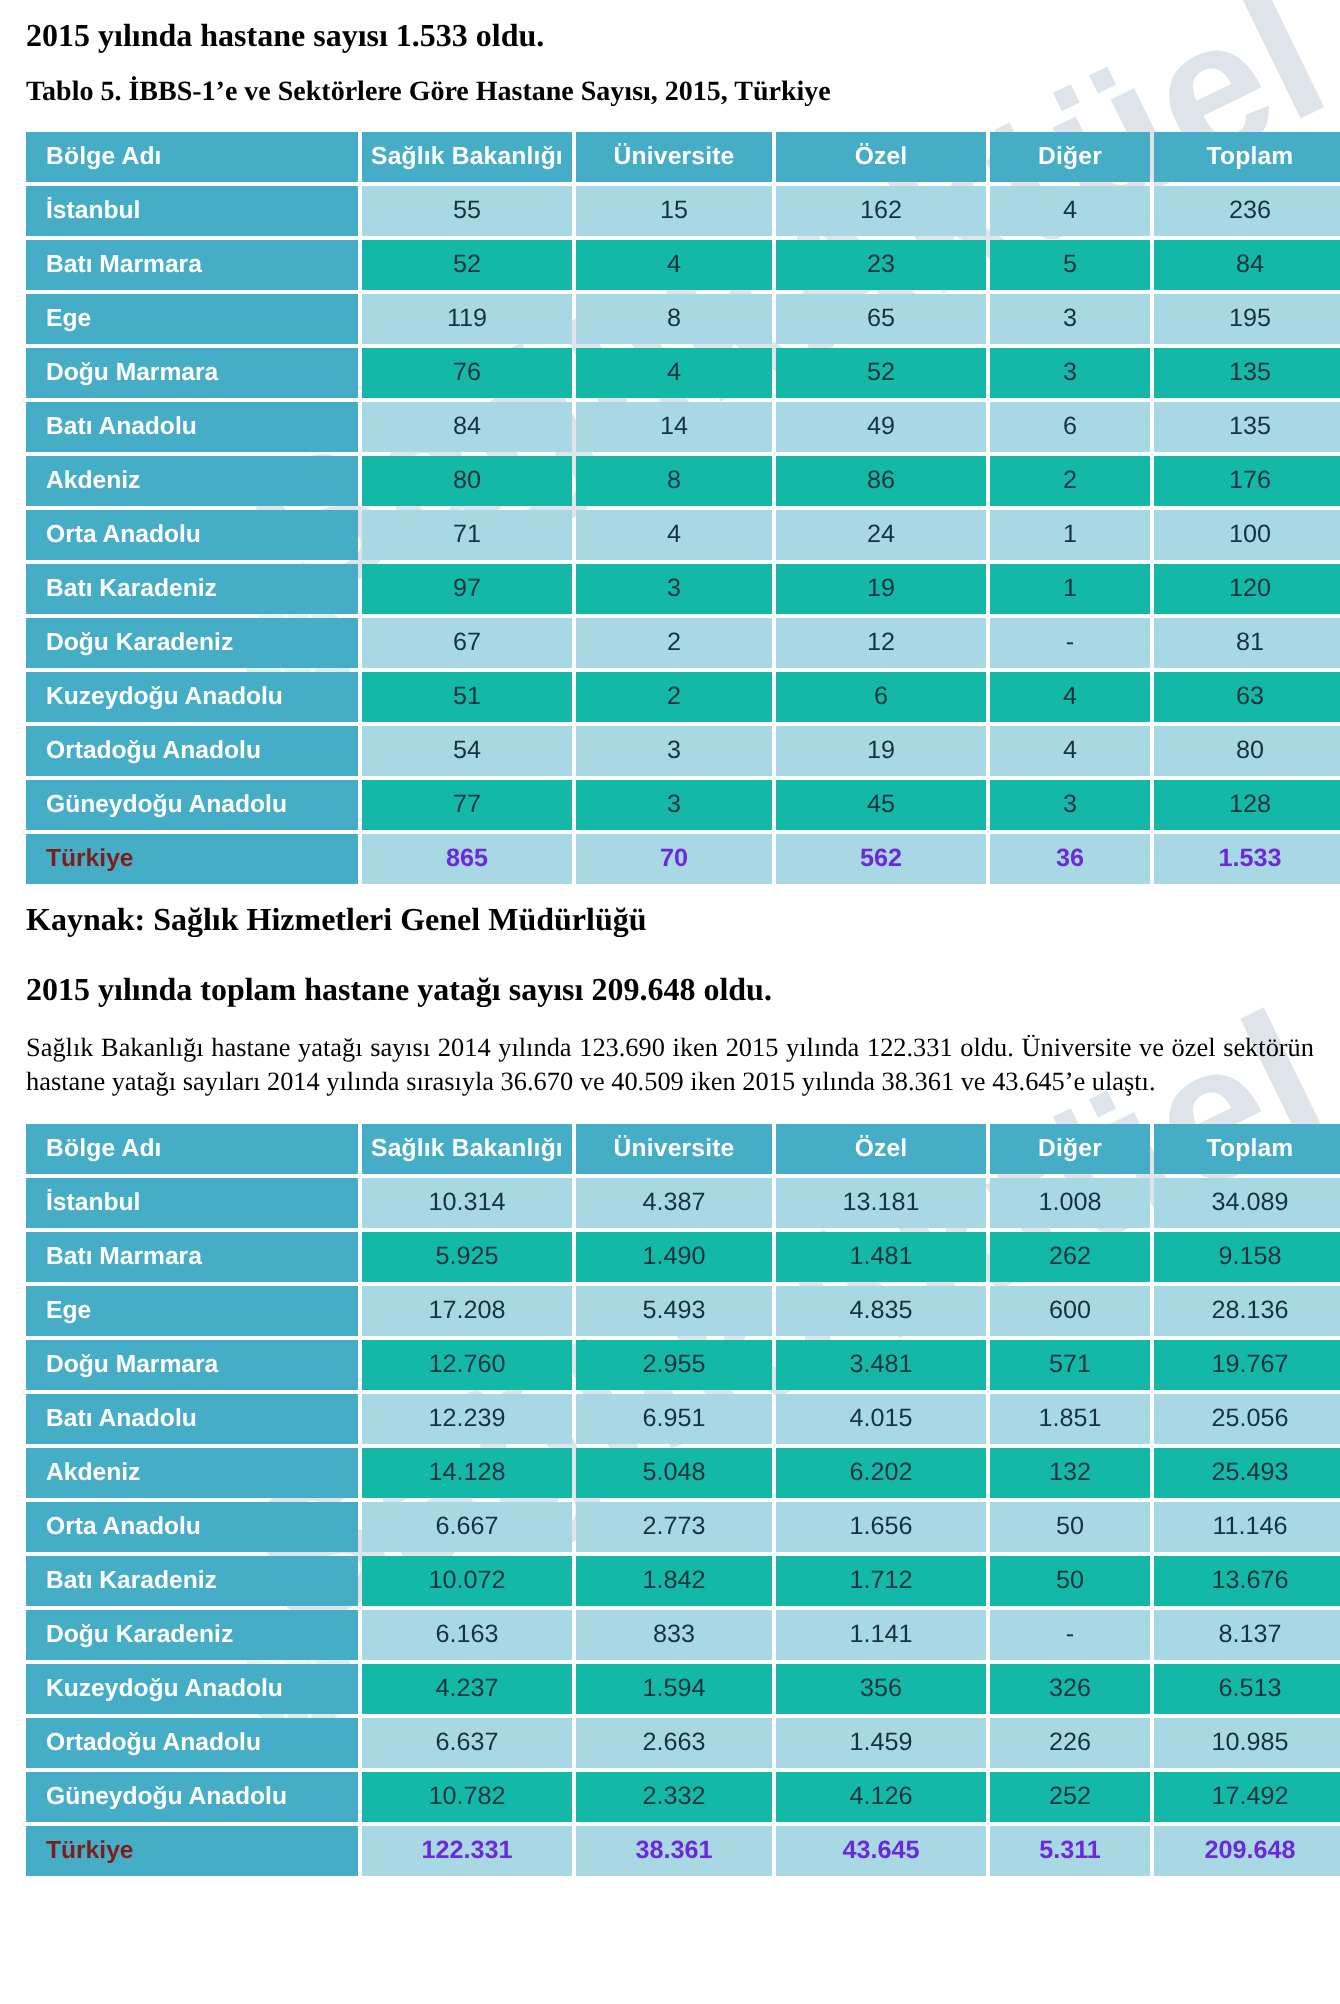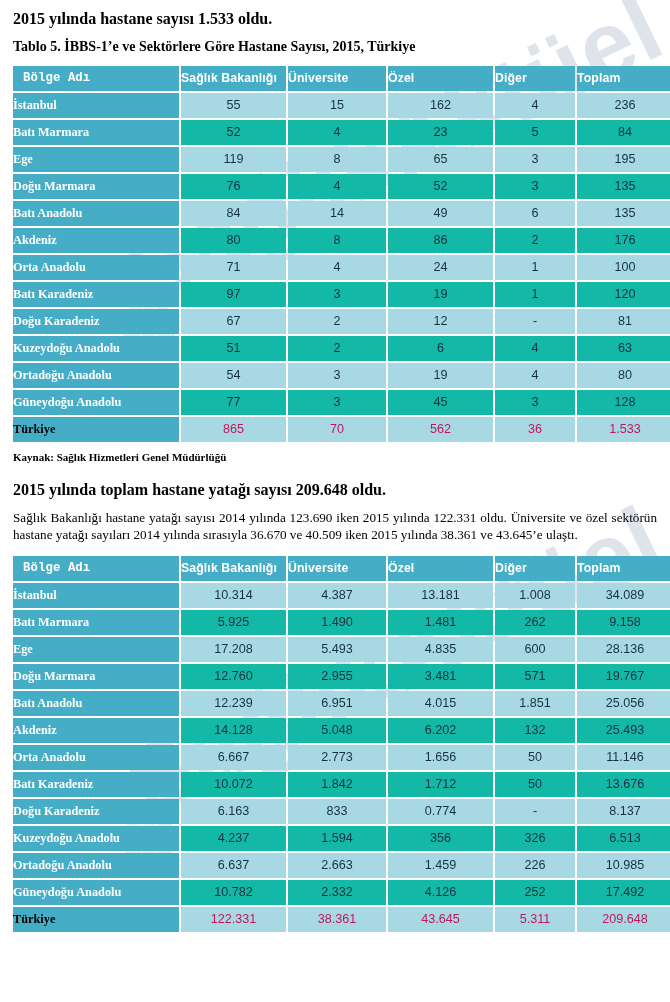--- a/index.html
+++ b/index.html
@@ -92,21 +92,21 @@
     margin: 0 0 10px 0;
     text-align: justify;
   }
   .tablo-caption {
     font-size: 14px;
     font-weight: bold;
     margin: 0 0 8px 0;
     line-height: 1.25;
   }
   .kaynak {
-    font-size: 11px;
+    font-size: 16px;
     font-weight: bold;
     margin: 7px 0 16px 0;
     line-height: 1.2;
   }
 
   
   table.stat {
     border-collapse: separate;
     border-spacing: 2px 2px;
     width: 644px;
@@ -117,51 +117,50 @@
   table.stat th, table.stat td {
     padding: 0;
     height: 25px;
     font-size: 12.3px;
     font-weight: bold;
     vertical-align: middle;
   }
   table.stat thead th {
     background: #45aec6;
     color: #ffffff;
-    text-align: left;
+    text-align: center;
     letter-spacing: 0.1px;
   }
   table.stat thead th.region-head {
     text-align: left;
     padding-left: 10px;
-    font-family: Liberation Mono, monospace;
   }
   table.stat td.region {
     background: #45aec6;
     color: #ffffff;
     text-align: left;
-    font-family: Liberation Serif, serif;
+    padding-left: 10px;
   }
   table.stat td.num {
     text-align: center;
     color: #15323f;
     font-weight: normal;
     font-size: 12.6px;
   }
   tr.odd td.num  { background: #a9d8e5; }
   tr.even td.num { background: #14b8a6; }
 
   tr.total td.region {
     background: #45aec6;
-    color: #000000;
+    color: #7f1d1d;
   }
   tr.total td.num {
     background: #a9d8e5;
-    color: #be185d;
-    font-weight: normal;
+    color: #6d28d9;
+    font-weight: bold;
   }
 
   
   col.c-region { width: 166px; }
   col.c-sb     { width: 105px; }
   col.c-uni    { width: 98px; }
   col.c-ozel   { width: 105px; }
   col.c-diger  { width: 80px; }
   col.c-toplam { width: 96px; }
 </style>
@@ -393,21 +392,21 @@
           <td class="num">10.072</td>
           <td class="num">1.842</td>
           <td class="num">1.712</td>
           <td class="num">50</td>
           <td class="num">13.676</td>
         </tr>
         <tr class="odd">
           <td class="region">Doğu Karadeniz</td>
           <td class="num">6.163</td>
           <td class="num">833</td>
-          <td class="num">0.774</td>
+          <td class="num">1.141</td>
           <td class="num">-</td>
           <td class="num">8.137</td>
         </tr>
         <tr class="even">
           <td class="region">Kuzeydoğu Anadolu</td>
           <td class="num">4.237</td>
           <td class="num">1.594</td>
           <td class="num">356</td>
           <td class="num">326</td>
           <td class="num">6.513</td>

